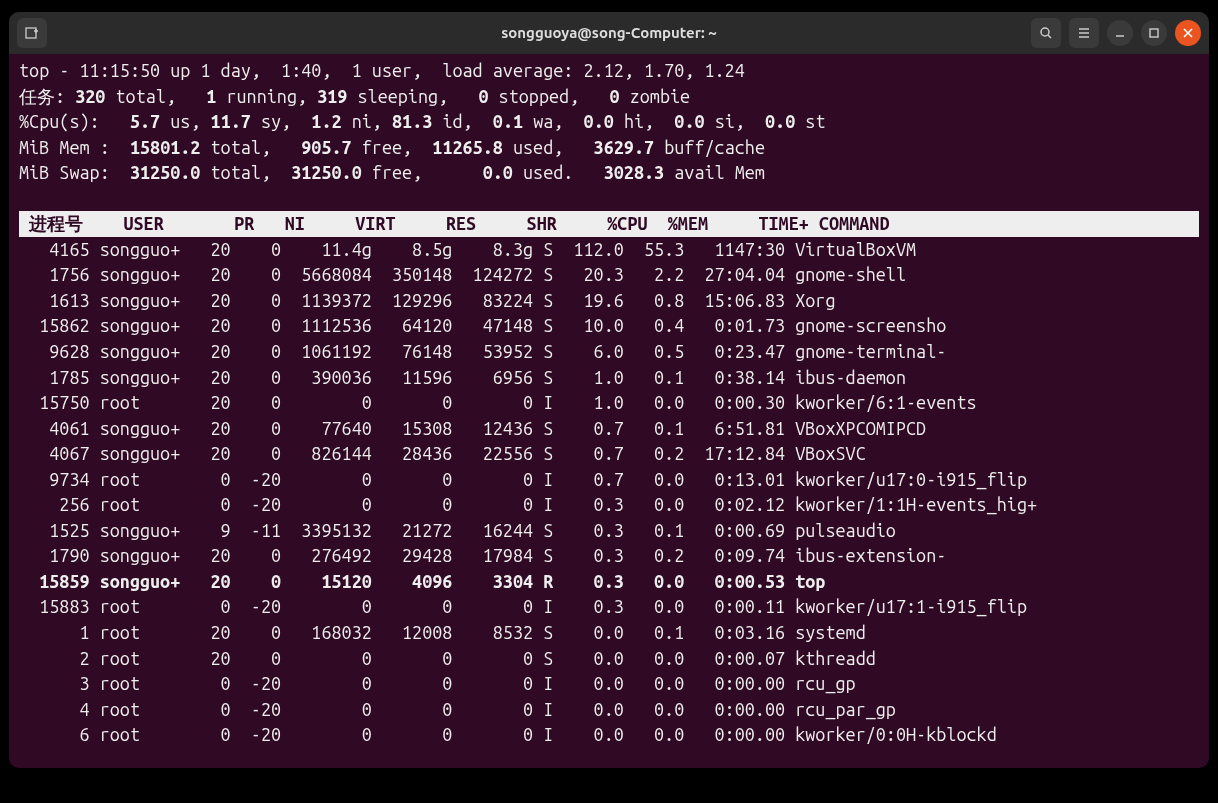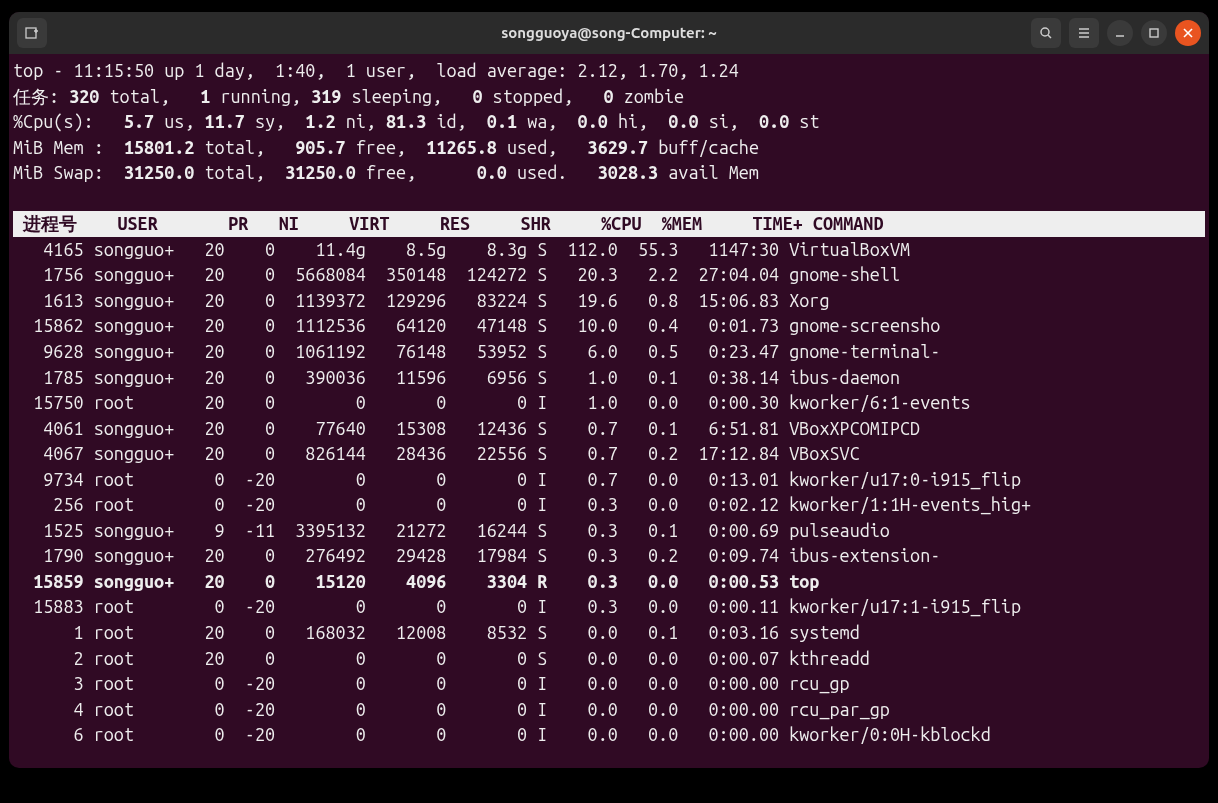--- a/index.html
+++ b/index.html
@@ -60,21 +60,21 @@
     width: 26px; height: 26px;
     border-radius: 50%;
   }
   .tb-btn.close {
     background: #e95420;
     color: #fff;
   }
   .spacer { flex: 1; }
 
   .term {
-    padding: 4px 4px;
+    padding: 4px 10px;
     white-space: pre;
     letter-spacing: 0;
     color: #eeeeee;
   }
   .term .bold { font-weight: 700; }
   .header-row {
     background: #eeeeee;
     color: #300a24;
     font-weight: 700;
     text-align: center;

